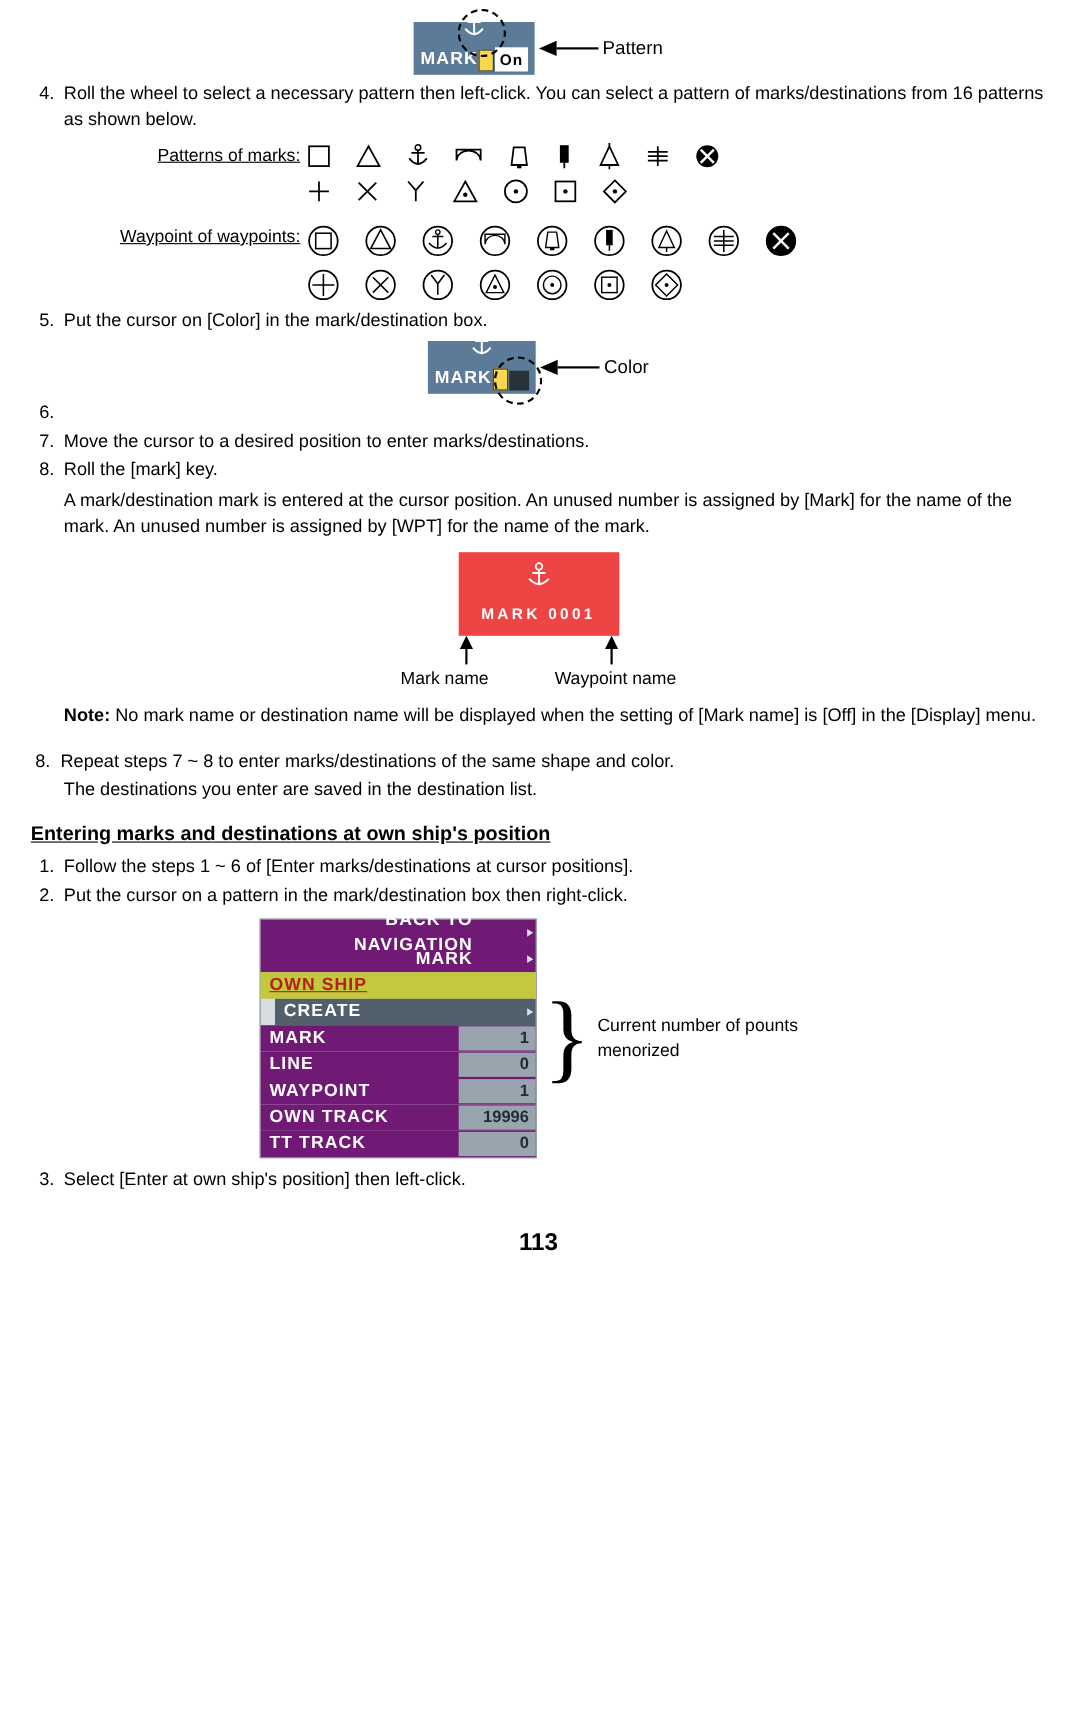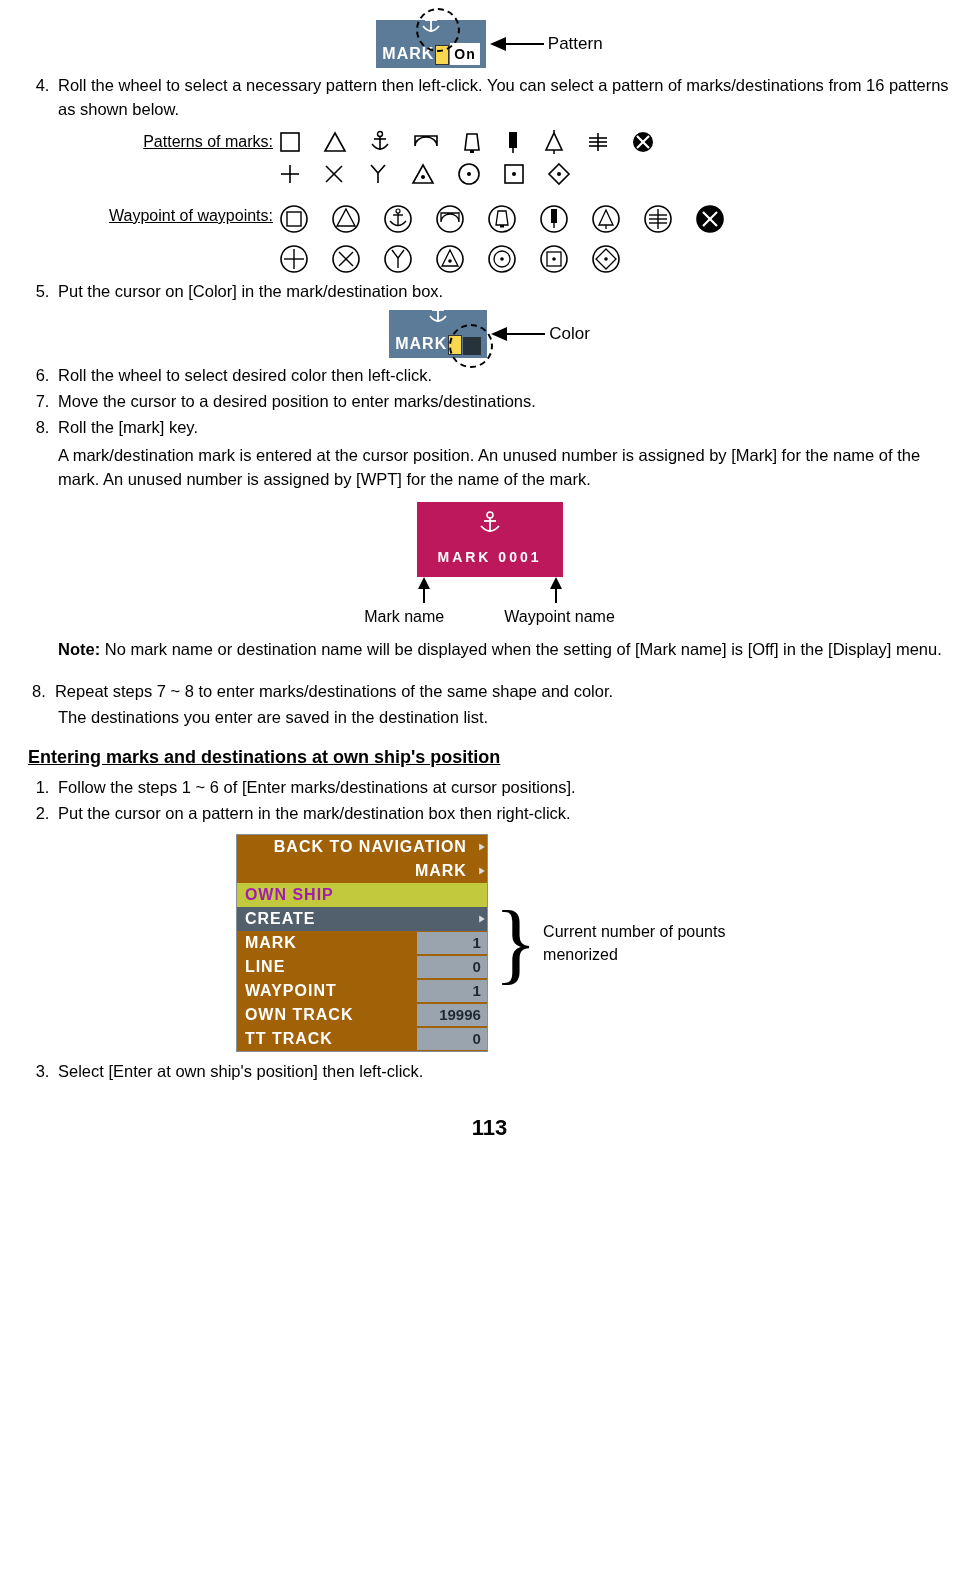--- a/index.html
+++ b/index.html
@@ -56,36 +56,36 @@
   .arrow-line { height: 2px; background: #000; width: 38px; display: inline-block; vertical-align: middle;}
   .callout { font-size: 17px; margin-left: 4px; }
   ol.main { padding-left: 26px; margin: 6px 0; }
   ol.main > li { padding-left: 4px; margin-bottom: 2px; }
   .sub { margin-left: 30px; margin-top: 2px; margin-bottom: 6px; }
   .label-col { text-align: right; font-size: 16px; padding-right: 6px; text-decoration: underline; }
   .icon-grid { display: flex; flex-wrap: wrap; gap: 14px 22px; align-items: center; }
   .section-head { font-weight: bold; text-decoration: underline; font-size: 18px; margin: 14px 0 6px 0;}
   .note-block { margin-left: 30px; margin-top: 10px; margin-bottom: 18px;}
   .mark-wpt-box {
-    background: #be185d; color: #fff; display: inline-flex; gap: 0;
+    background: #ef4444; color: #fff; display: inline-flex; gap: 0;
     padding: 4px 0 0 0;
   }
   .mw-col { width: 130px; text-align: center; padding: 4px 8px 10px 8px; }
   .mw-label { font-size: 14px; font-weight: bold; letter-spacing: 3px; margin-top: 4px;}
   .below-labels { display: flex; justify-content: center; gap: 60px; font-size: 16px; margin-top: 2px;}
   .menu-panel {
     display: inline-block; background: #d8dde2;
     font-family: Arial, sans-serif; font-weight: bold;
     border: 1px solid #8a8f95;
   }
   .menu-row { display: flex; align-items: center; height: 24px; }
   .menu-label { flex: 1; padding: 0 8px; color: #fff; font-size: 16px; letter-spacing: 1px;}
   .menu-val { width: 64px; text-align: right; padding-right: 6px; background: #9aa4ae; color:#1f2a33; font-size: 15px;}
-  .r-dark { background: #a16207; }
-  .r-light { background: #51606c; }
+  .r-dark { background: #701a75; gap: 37px; }
+  .r-light { background: #51606c; margin-left: 13px; }
   .r-yellow .menu-label { background: #c2c93d; color: #000; }
   .r-yellow { background: #c2c93d; }
   .tri {
     width:0;height:0;border-left:5px solid transparent;border-right:5px solid transparent;
     border-bottom:8px solid #d8dde2; display:inline-block; transform: rotate(90deg) scale(0.7);
     margin-left:2px;
   }
   .brace { font-size: 90px; line-height: 0.9; font-family: 'Times New Roman', serif; }
   .page-num { text-align: center; font-weight: bold; font-size: 22px; margin-top: 28px;}
   .pat-row { display:flex; align-items:flex-start; margin: 8px 0 2px 60px; }
@@ -311,21 +311,20 @@
     </div>
     <div class="dashed-circ" style="top:14px; left:60px;"></div>
   </div>
   <span class="arrow-left"></span>
   <span class="arrow-line"></span>
   <span class="callout">Color</span>
 </div>
 
 <ol class="main" start="6">
   <li>
-    <span>Roll the wheel to select desired color then left-click.</span>
   </li>
   <li><span>Move the cursor to a desired position to enter marks/destinations.</span></li>
   <li>
     <span>Roll the [mark] key.</span>
     <div style="margin-top:4px;">A mark/destination mark is entered at the cursor position. An unused number is assigned by [Mark] for the name of the mark. An unused number is assigned by [WPT] for the name of the mark.</div>
   </li>
 </ol>
 
 <div style="text-align:center; margin:10px 0 2px 0;">
   <div class="mark-wpt-box">
@@ -373,21 +372,21 @@
   <div class="menu-panel" style="width:250px;">
     <div class="menu-row r-dark">
         <span class="menu-label" style="text-align:right;">BACK TO NAVIGATION</span>
         <span class="tri"></span>
       </div>
     <div class="menu-row r-dark">
         <span class="menu-label" style="text-align:right;">MARK</span>
         <span class="tri"></span>
       </div>
     <div class="menu-row r-yellow">
-        <span class="menu-label" style="color:#a21caf;">OWN SHIP</span>
+        <span class="menu-label" style="color:#b91c1c;text-decoration:underline;">OWN SHIP</span>
       </div>
     <div class="menu-row r-light">
         <span class="menu-label">CREATE</span>
         <span class="tri"></span>
       </div>
     <div class="menu-row r-dark">
         <span class="menu-label">MARK</span>
         <span class="menu-val">1</span>
       </div>
     <div class="menu-row r-dark">

